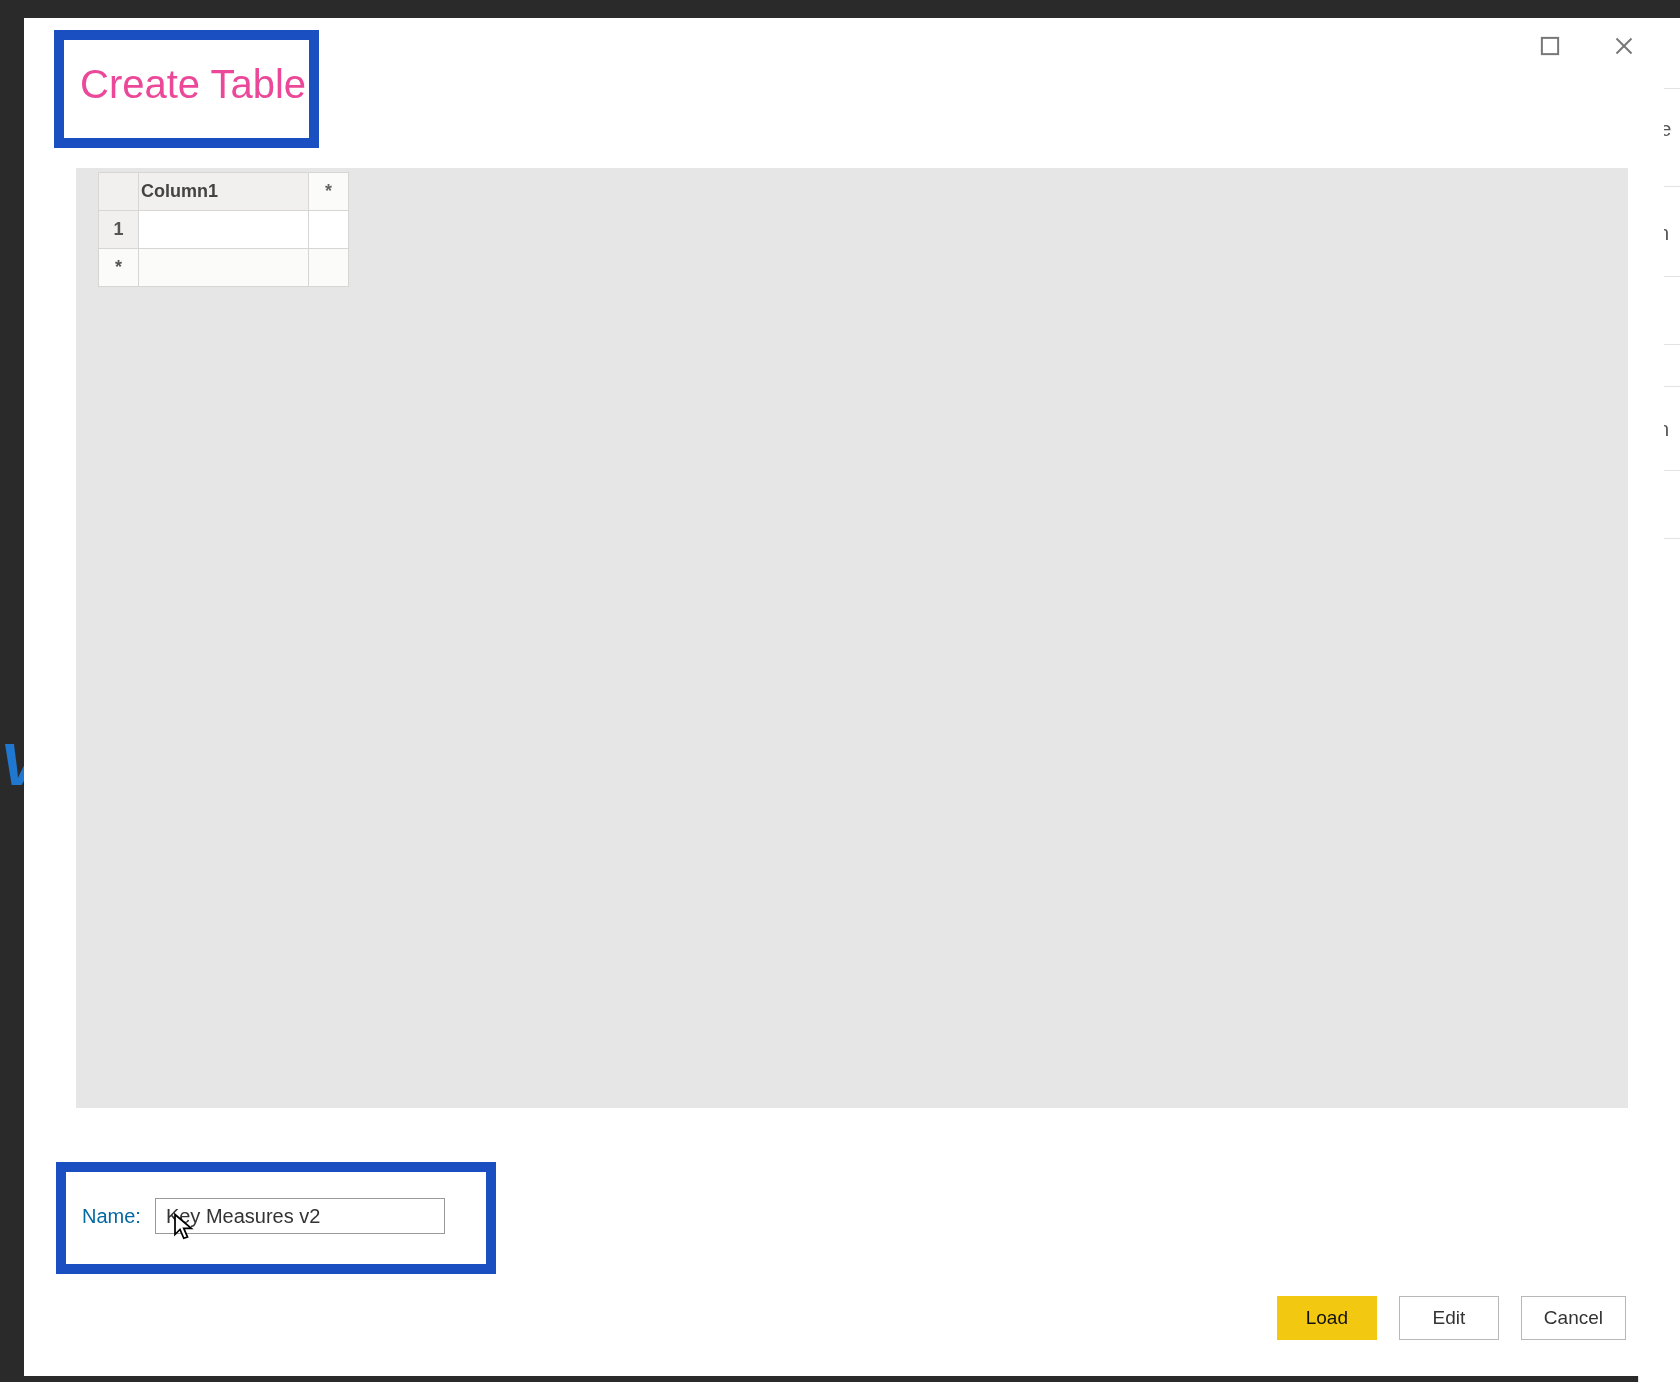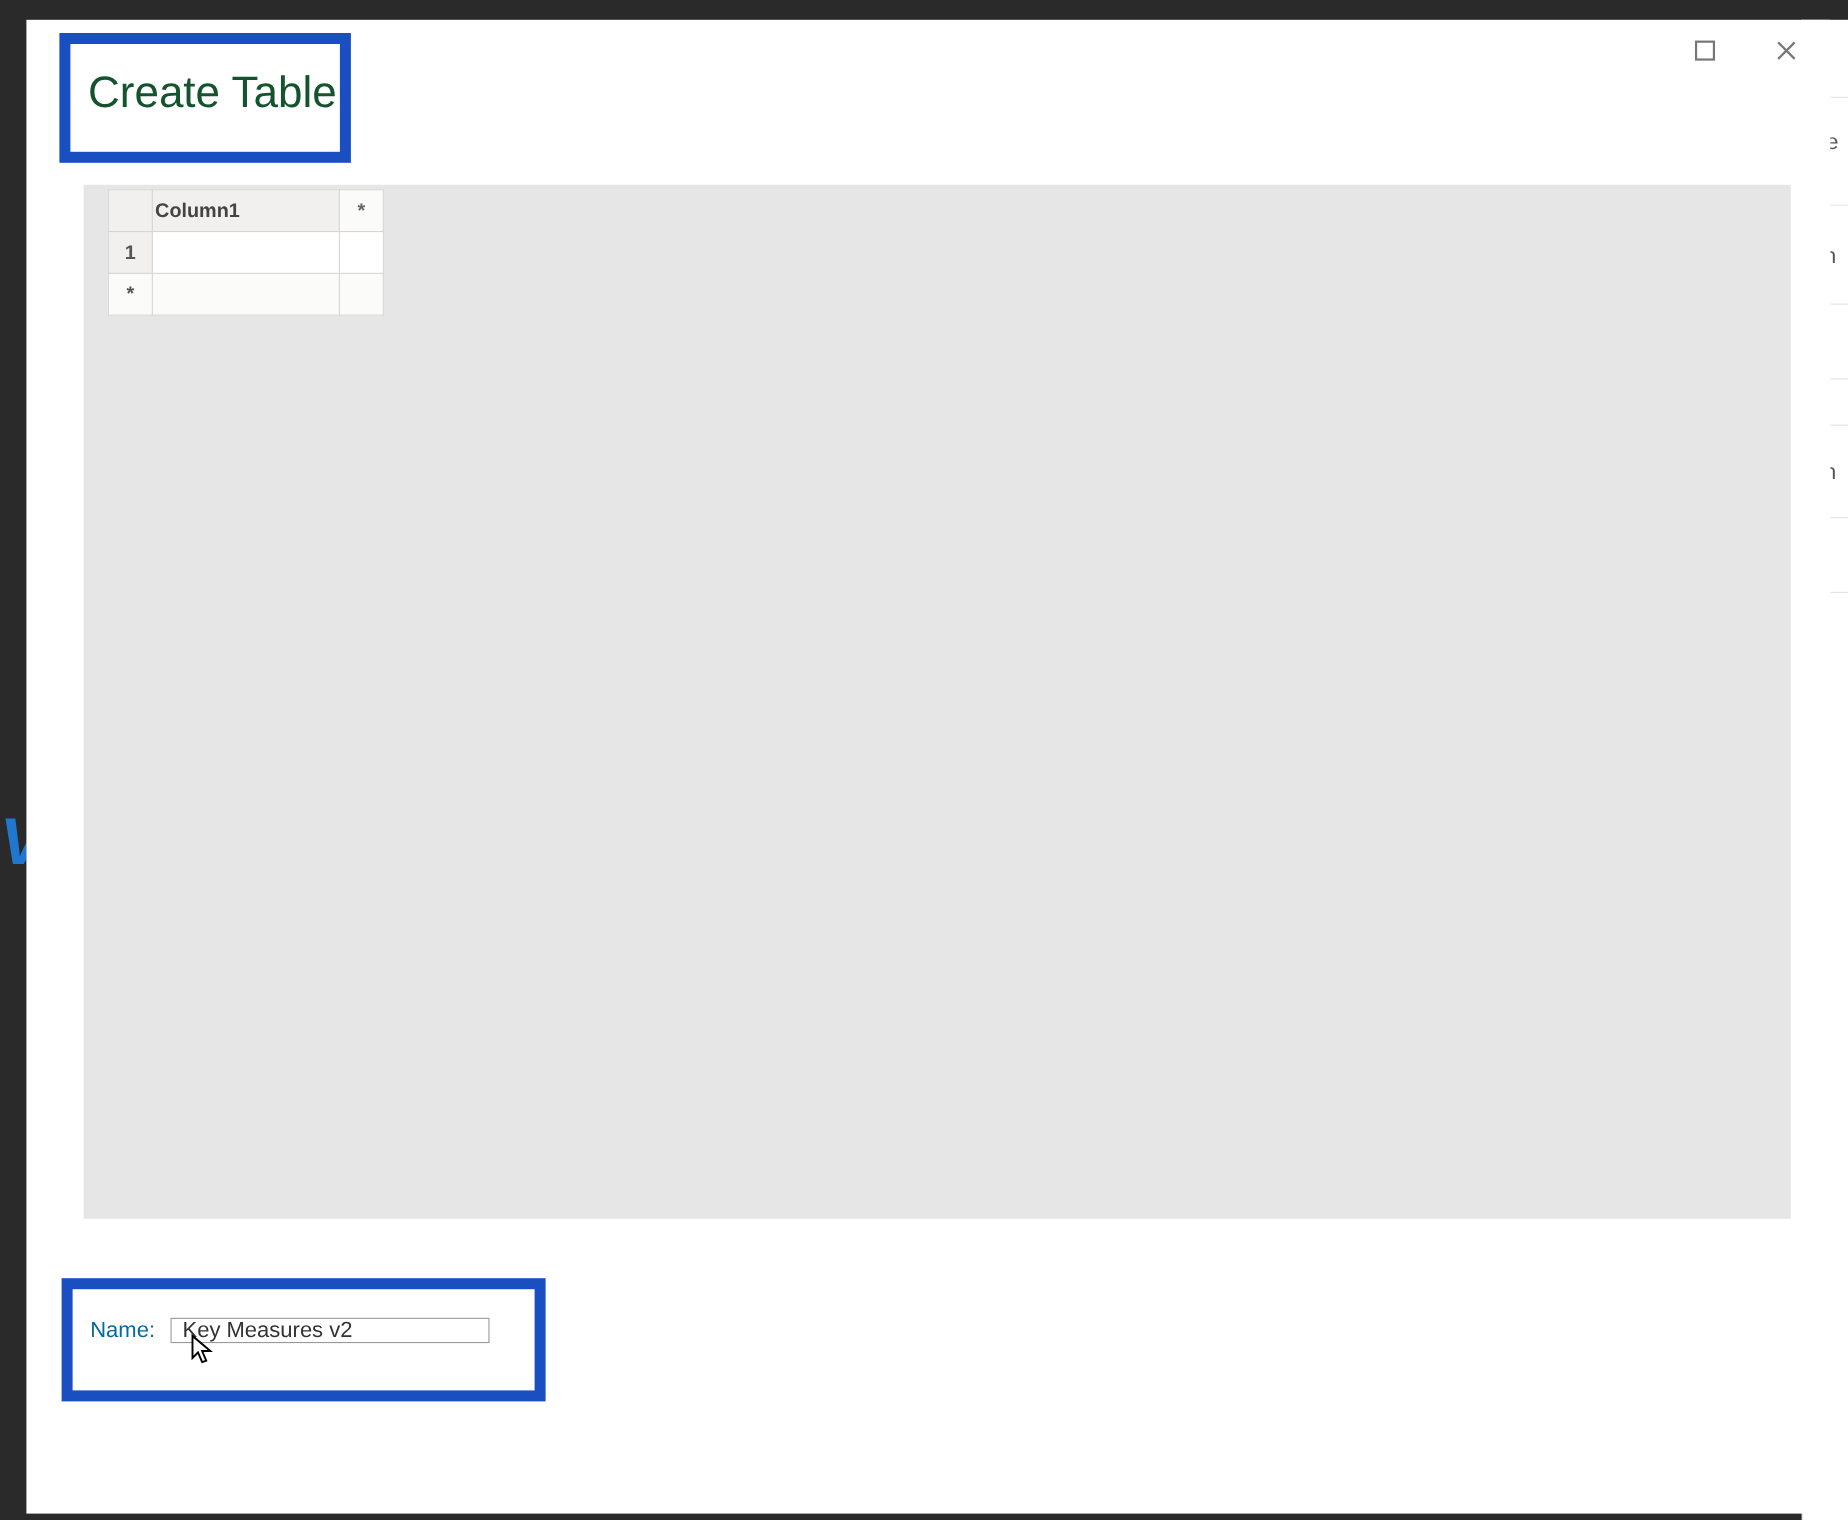--- a/index.html
+++ b/index.html
@@ -86,21 +86,21 @@
     left: 30px; top: 12px;
     width: 265px; height: 118px;
     border: 10px solid #1a4fc2;
     pointer-events: none;
   }
   .dialog-title {
     position: absolute;
     left: 56px; top: 44px;
     font-size: 40px;
     font-weight: 300;
-    color: #14532d;
+    color: #ec4899;
     text-align: center;
   }
 
   
   .grid-area {
     position: absolute;
     left: 52px; top: 150px;
     right: 36px;
     height: 940px;
     background: #e6e6e6;
@@ -159,21 +159,21 @@
     left: 58px; top: 1180px;
     display: flex; align-items: center;
     gap: 14px;
   }
   .name-label {
     font-size: 20px;
     color: #0369a1;
   }
   .name-input {
     width: 290px;
-    height: 23px;
+    height: 36px;
     border: 1px solid #999;
     font-size: 20px;
     padding: 2px 10px;
     color: #333;
     font-family: inherit;
   }
 
   
   .cursor {
     position: absolute;
@@ -275,15 +275,20 @@
     <div class="name-row">
       <span class="name-label">Name:</span>
       <input class="name-input" type="text" value="Key Measures v2" style="">
     </div>
     <div class="name-highlight"></div>
 
     <svg class="cursor" viewBox="0 0 20 24">
       <path d="M2 2 L2 18 L6 14 L9 21 L12 20 L9 13 L15 13 Z" fill="#ffffff" stroke="#000" stroke-width="1.4"></path>
     </svg>
 
+    <div class="footer">
+      <button class="btn primary">Load</button>
+      <button class="btn">Edit</button>
+      <button class="btn">Cancel</button>
+    </div>
 
   </div>
 </div>
 
 </body></html>

